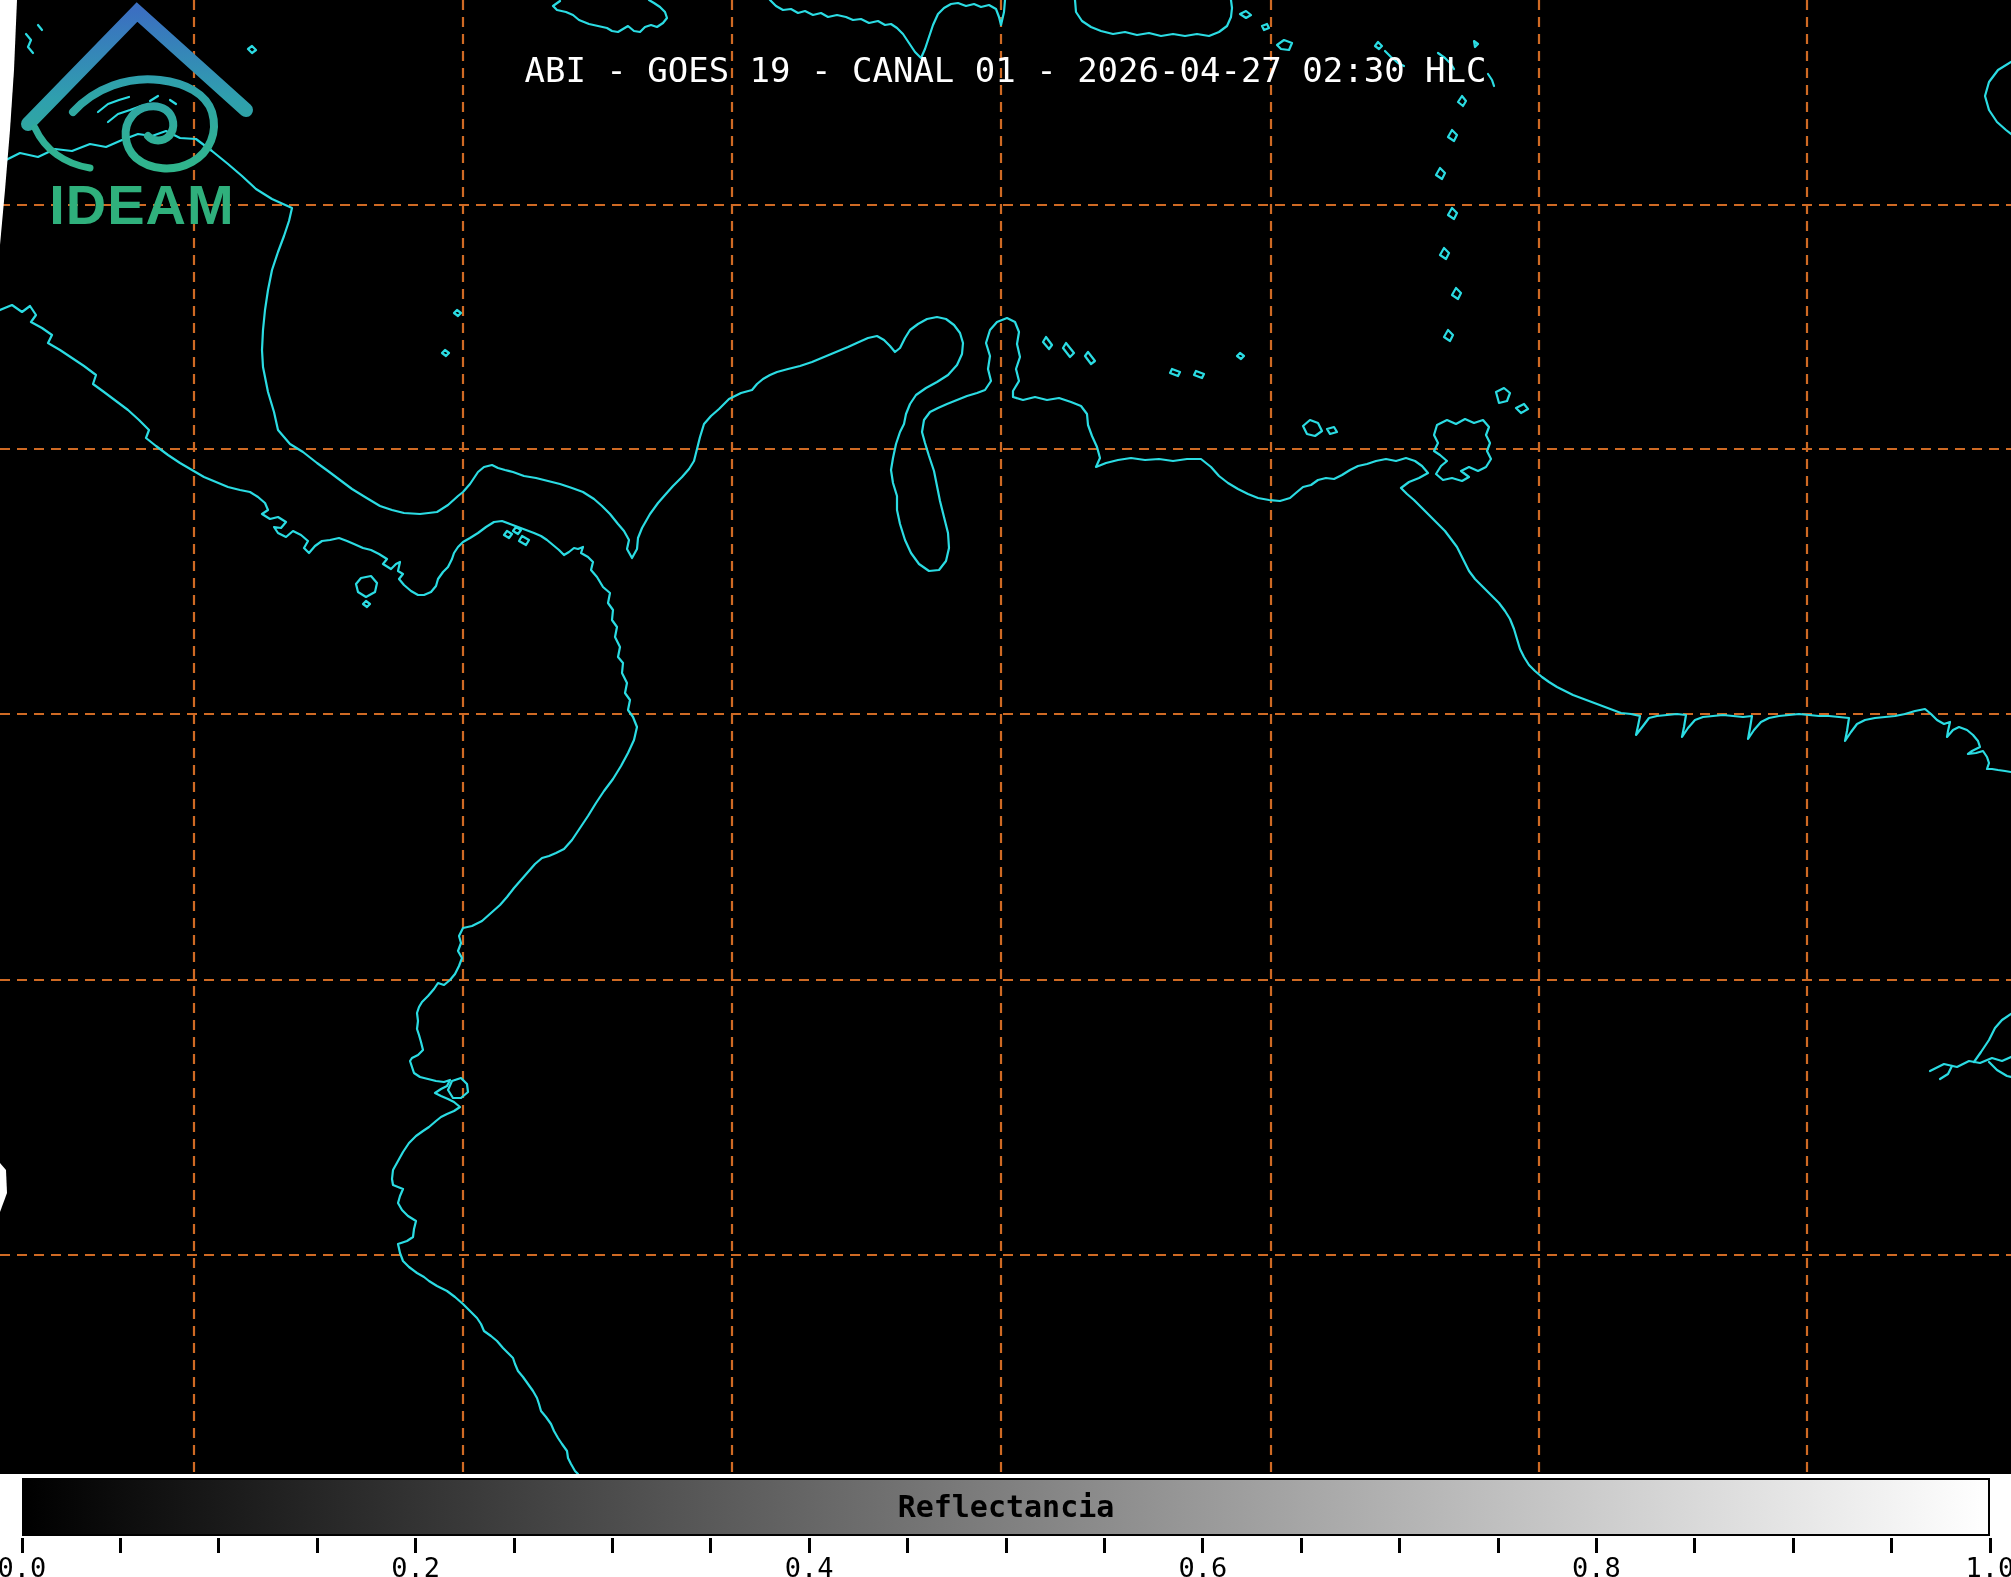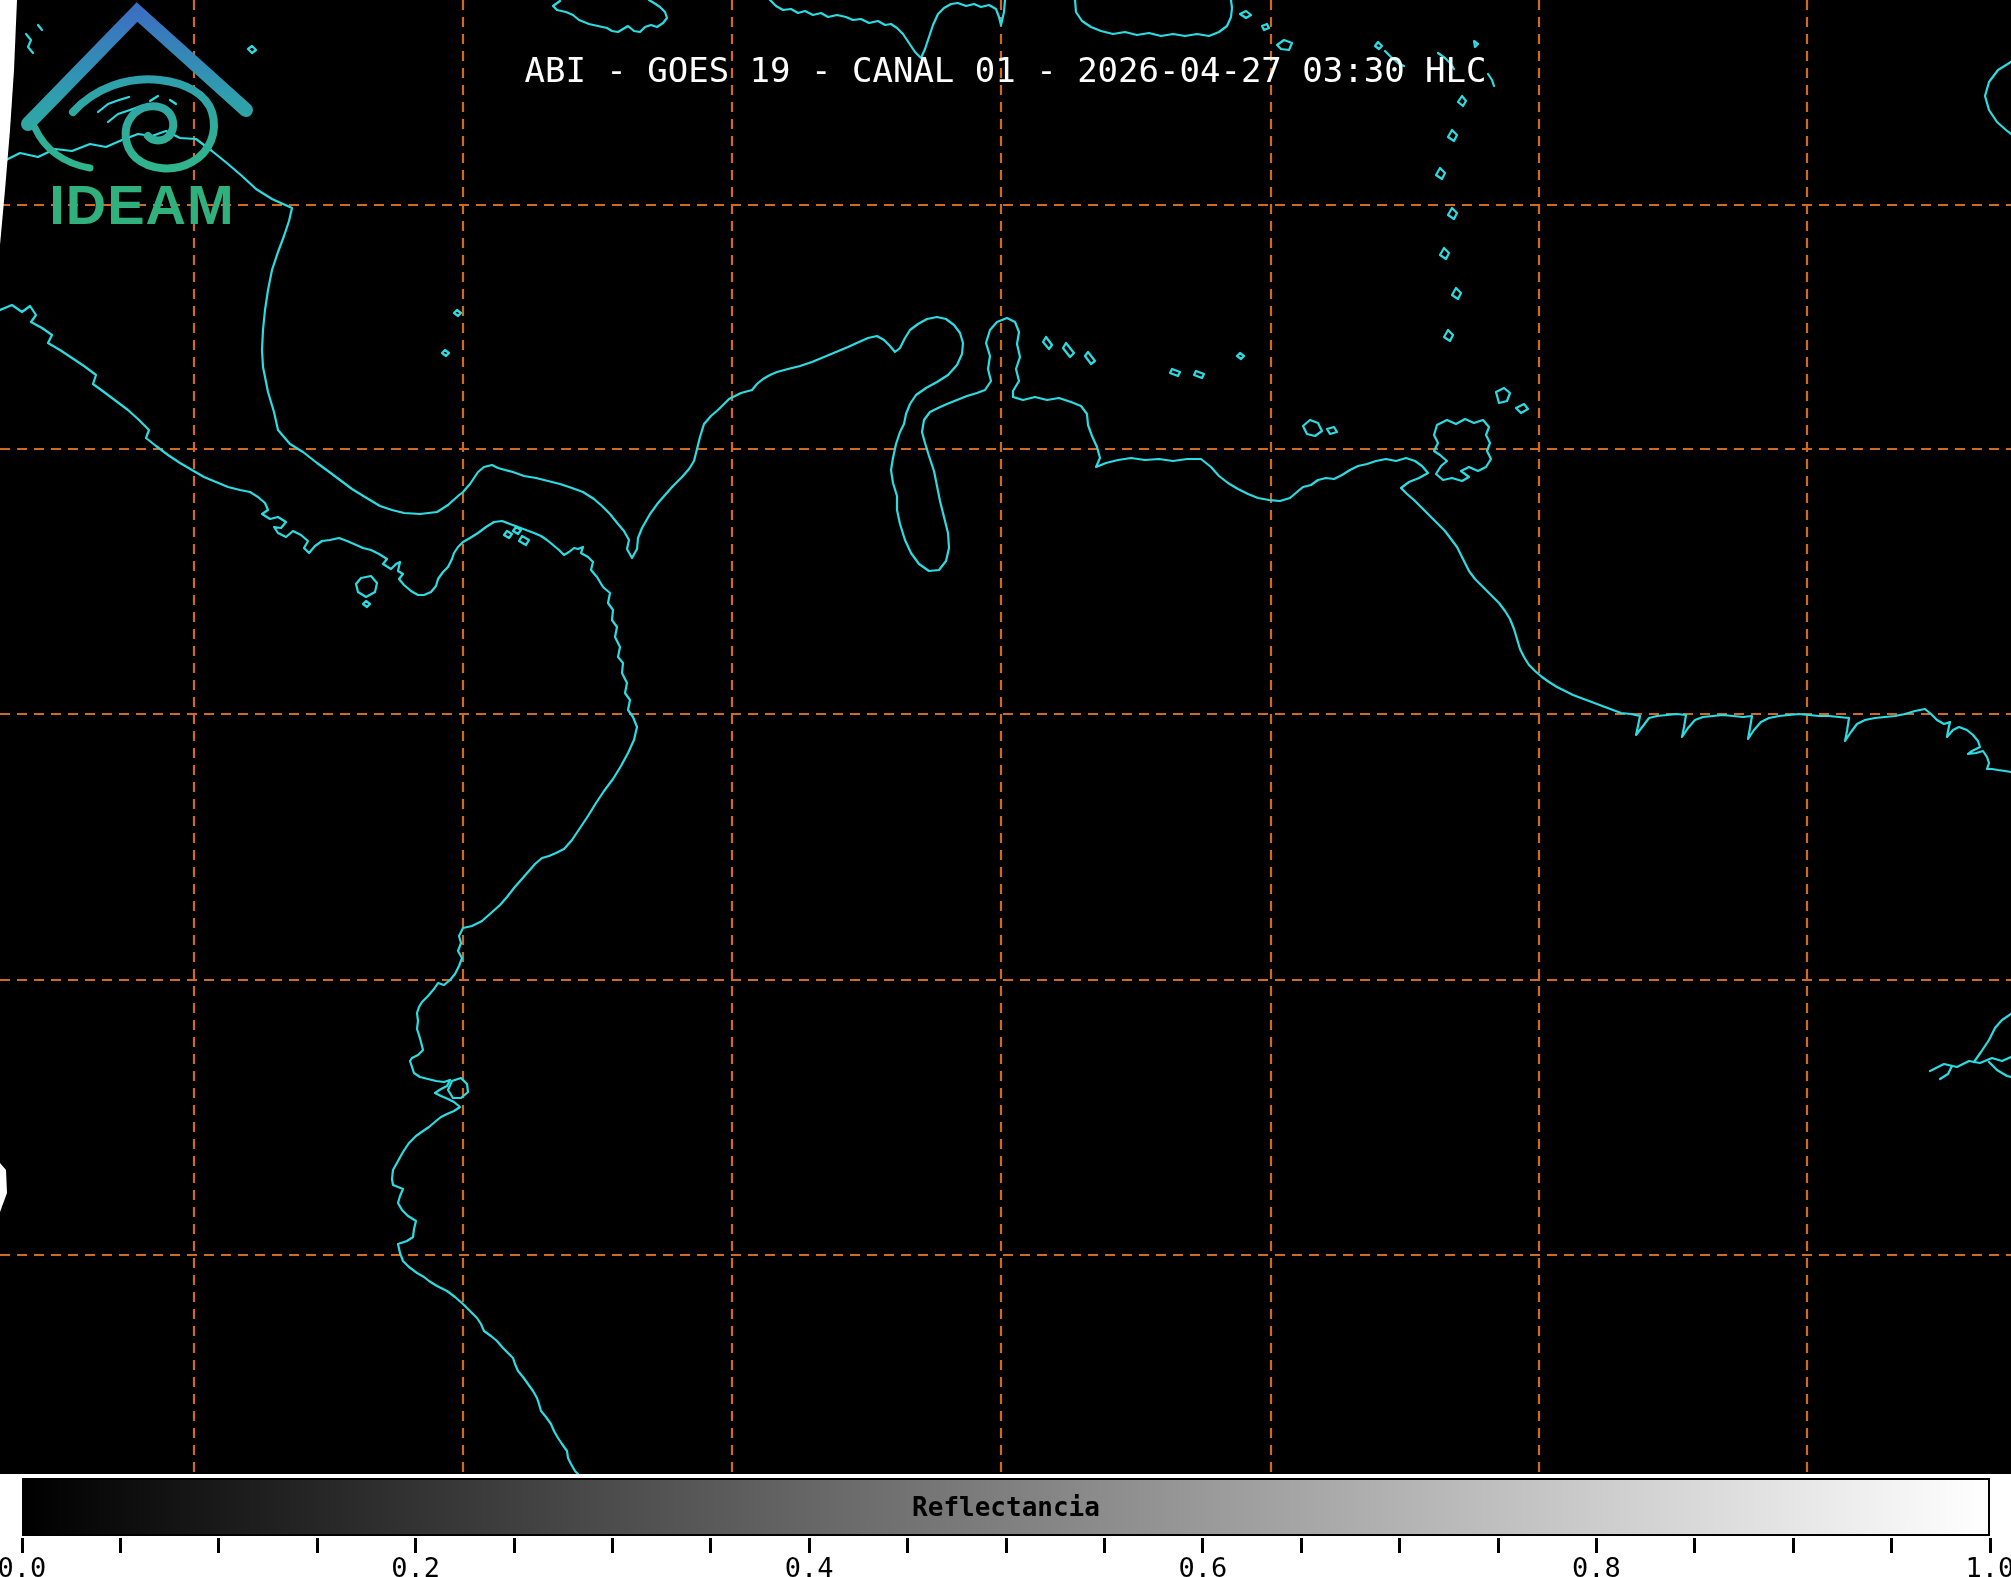--- a/index.html
+++ b/index.html
@@ -8,21 +8,21 @@
   #map{position:absolute;left:0;top:0;width:2011px;height:1474px;background:#000;}
   #map svg{position:absolute;left:0;top:0;}
   #title{position:absolute;left:0;top:50px;width:100%;text-align:center;
          color:#ffffff;font-size:34px;letter-spacing:0px;white-space:pre;}
   #logo{position:absolute;left:1640px;top:1240px;width:300px;height:240px;}
   
   #cbar-area{position:absolute;left:0;top:1474px;width:2011px;height:103px;background:#ffffff;}
   #cbar{position:absolute;left:22px;top:4px;width:1964px;height:54px;
         border:2px solid #000;}
   #cbar-label{position:absolute;left:0;top:0;width:100%;height:66px;line-height:54px;
-        text-align:center;font-weight:bold;font-size:26px;color:#000;}
+        text-align:center;font-weight:bold;font-size:30px;color:#000;}
   .tick{position:absolute;top:64px;width:3px;height:15px;background:#000;}
   .tick-label{position:absolute;top:78px;width:80px;margin-left:-40px;text-align:center;
         font-size:27px;color:#000;}
   .gridline{fill:none;stroke-width:2.2;stroke-dasharray:10 7;}
   .coast{fill:none;stroke-width:2.2;stroke-linejoin:round;stroke-linecap:round;}
   .whitepatch{fill:#ffffff;stroke:none;}
 </style>
 </head>
 <body>
 
@@ -89,21 +89,21 @@
         <path d="M 522,536 L 529,540 526,545 519,541 Z" class="coast" stroke="#2bdce3"></path>
         <path d="M 452,1081 L 461,1078 467,1084 468,1092 461,1098 453,1098 448,1090 Z" class="coast" stroke="#2bdce3"></path>
         <path d="M 1930,1071 L 1944,1064 1957,1067 1969,1061 1980,1063 1992,1058 2002,1061 2011,1057" class="coast" stroke="#2bdce3"></path>
         <path d="M 1974,1062 L 1981,1052 1989,1040 1995,1028 2002,1020 2011,1014" class="coast" stroke="#2bdce3"></path>
         <path d="M 1989,1062 L 1997,1070 2007,1076 2011,1077" class="coast" stroke="#2bdce3"></path>
         <path d="M 1952,1066 L 1948,1074 1940,1079" class="coast" stroke="#2bdce3"></path>
         <path d="M 2011,62 L 1998,70 1989,82 1985,96 1989,110 1997,122 2006,130 2011,134" class="coast" stroke="#2bdce3"></path>
         <polygon points="0,0 17,0 14,70 10,130 5,190 0,245" class="whitepatch"></polygon>
         <polygon points="0,1163 6,1170 7,1193 0,1212" class="whitepatch"></polygon>
       </svg>
-    <div id="title">ABI - GOES 19 - CANAL 01 - 2026-04-27 03:30 HLC</div>
+    <div id="title">ABI - GOES 19 - CANAL 01 - 2026-04-27 02:30 HLC</div>
 
     <svg id="logo" width="300" height="240" viewBox="1640 1240 300 240">
       <defs>
         <linearGradient id="lg-roof" x1="0" y1="1250" x2="0" y2="1410" gradientUnits="userSpaceOnUse">
           <stop offset="0" stop-color="#3b6fc1"></stop>
           <stop offset="0.55" stop-color="#2f9fae"></stop>
           <stop offset="1" stop-color="#2fb192"></stop>
         </linearGradient>
         <linearGradient id="lg-swirl" x1="0" y1="1315" x2="0" y2="1412" gradientUnits="userSpaceOnUse">
           <stop offset="0" stop-color="#2f9fae"></stop>

